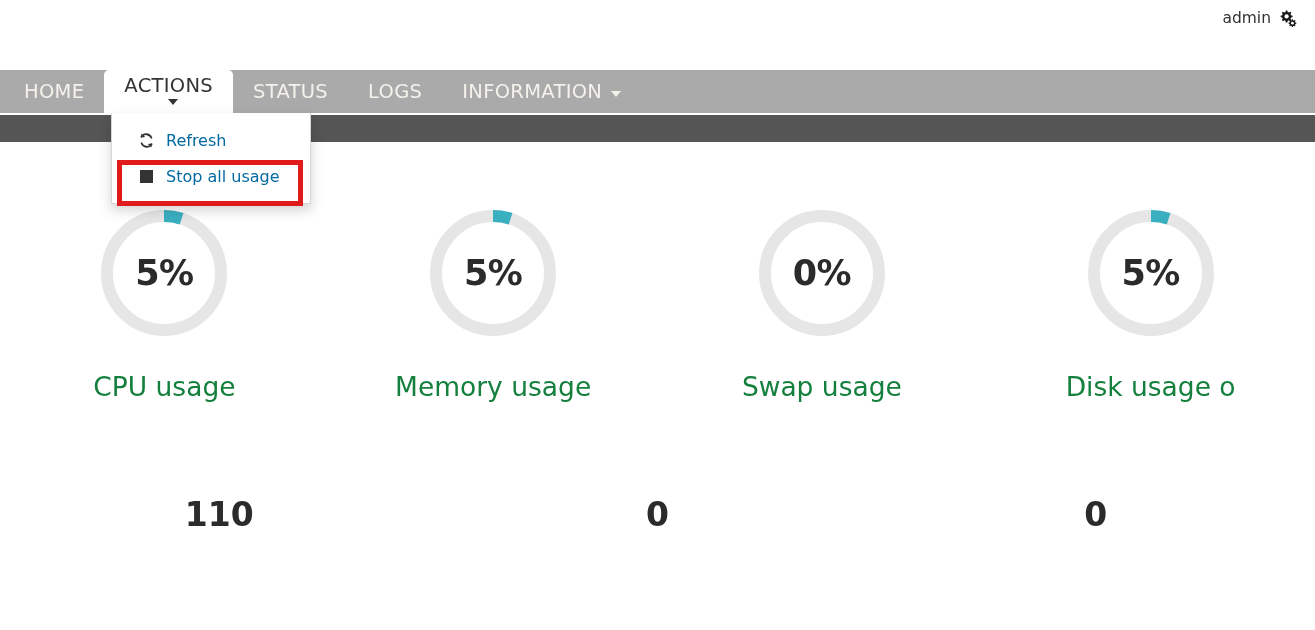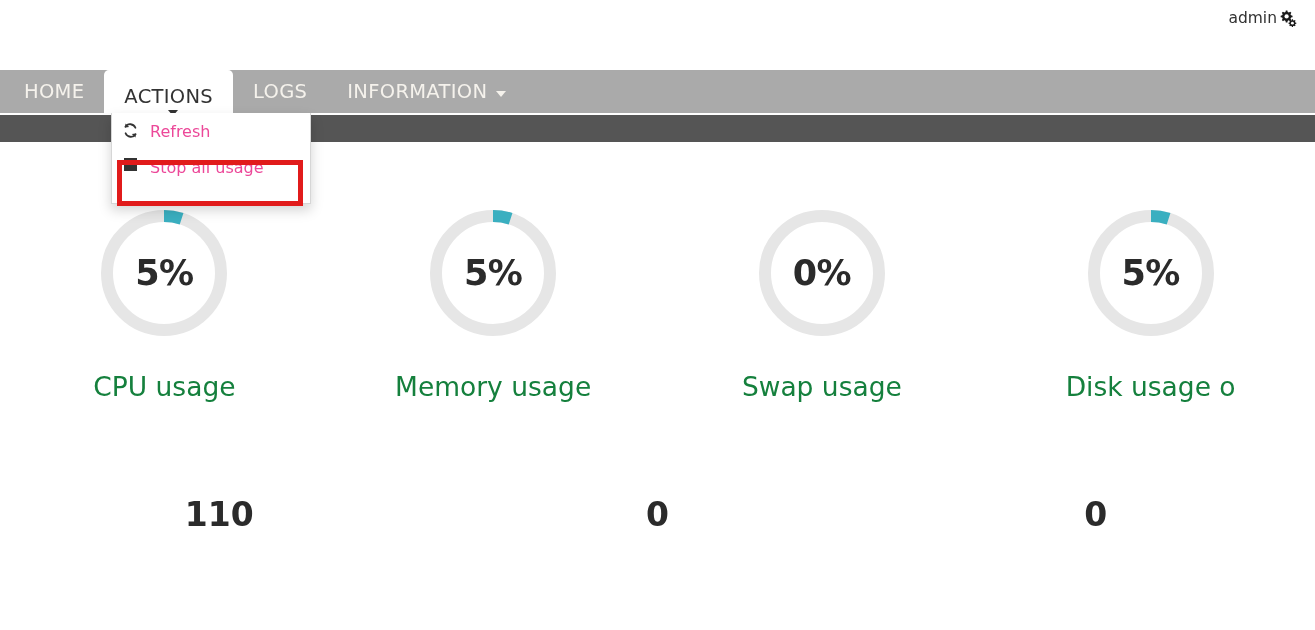--- a/index.html
+++ b/index.html
@@ -23,21 +23,21 @@
     height: 70px;
     background: #ffffff;
     box-sizing: border-box;
   }
   .topbar-right {
     position: absolute;
     right: 18px;
     top: 8px;
     display: flex;
     align-items: center;
-    gap: 1px;
+    gap: 7px;
     font-size: 15.5px;
     color: #333333;
   }
   .cogs-icon {
     display: inline-block;
     width: 19px;
     height: 19px;
     position: relative;
     top: 1px;
   }
@@ -56,21 +56,21 @@
     align-items: flex-end;
     height: 43px;
     padding: 0;
     margin: 0;
     list-style: none;
   }
   .nav-item {
     height: 43px;
     display: flex;
     align-items: center;
-    padding: 15px 20px;
+    padding: 4px 20px;
     color: #f5f2ec;
     font-size: 19.5px;
     letter-spacing: 0.3px;
     white-space: nowrap;
     cursor: pointer;
     box-sizing: border-box;
   }
   .nav-item:first-child { padding-left: 24px; }
   .nav-item.active {
     background: #ffffff;
@@ -114,25 +114,25 @@
     background: #ffffff;
     border: 1px solid #d6d6d6;
     border-top: none;
     box-shadow: 0 6px 12px rgba(0,0,0,0.175);
     padding: 9px 0 9px 0;
     box-sizing: border-box;
     z-index: 40;
   }
   .dropdown-item {
     display: flex;
-    align-items: flex-start;
+    align-items: center;
     height: 36px;
-    padding: 0 8px;
+    padding: 0 24px;
     font-size: 16px;
-    color: #ec4899;
+    color: #0369a1;
     cursor: pointer;
     box-sizing: border-box;
   }
   .dd-icon {
     width: 20px;
     margin-right: 10px;
     display: flex;
     align-items: center;
     justify-content: center;
     color: #333333;
@@ -243,20 +243,23 @@
 <div class="navbar">
   <ul class="nav-list">
       <li class="nav-item">
         <span>HOME</span>
       </li>
       <li class="nav-item active">
         <span>ACTIONS</span>
         <span class="caret"></span>
       </li>
       <li class="nav-item">
+        <span>STATUS</span>
+      </li>
+      <li class="nav-item">
         <span>LOGS</span>
       </li>
       <li class="nav-item">
         <span>INFORMATION</span>
         <span class="caret"></span>
       </li>
     </ul>
 </div>
 <div class="nav-gap"></div>
 <div class="subbar"></div>

